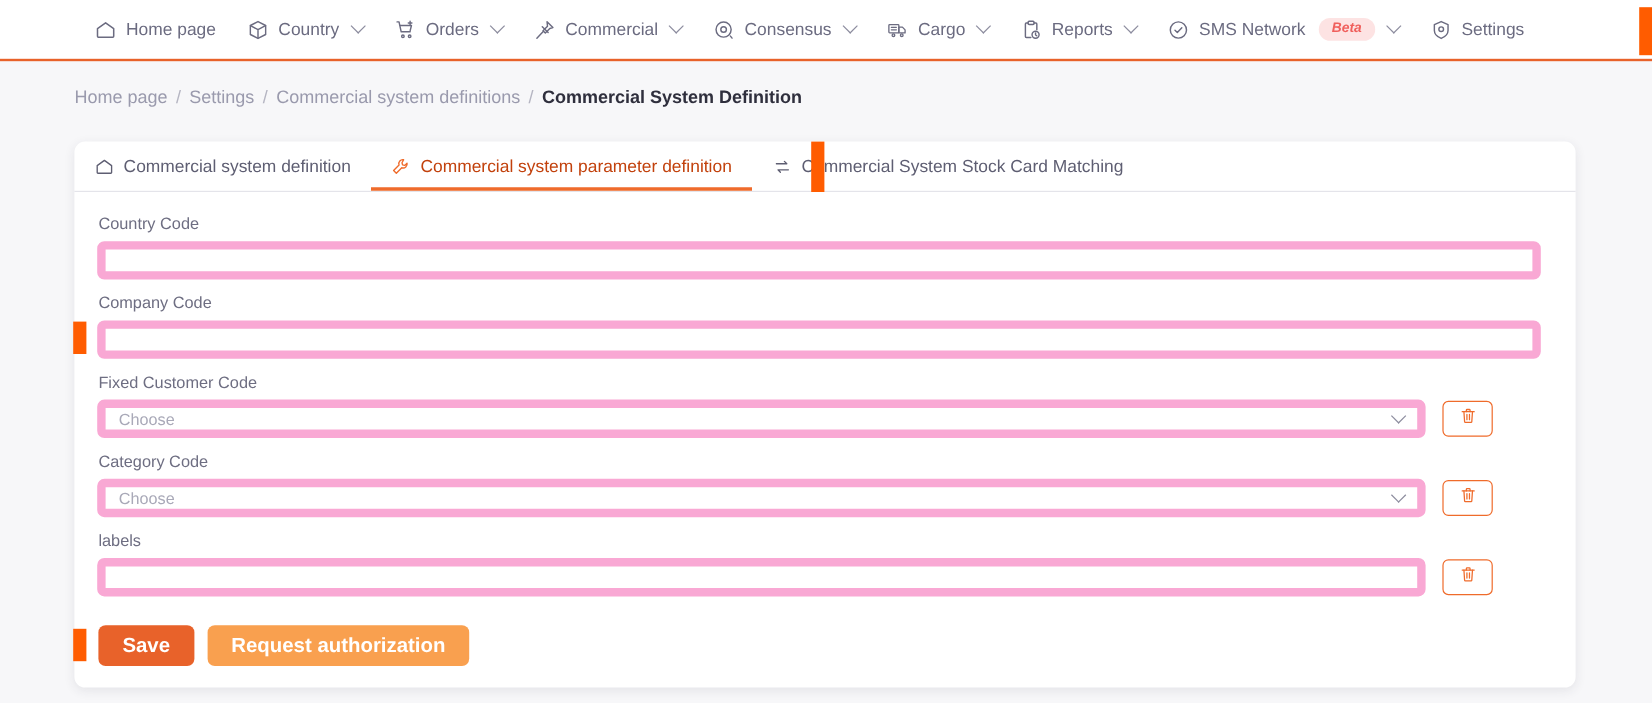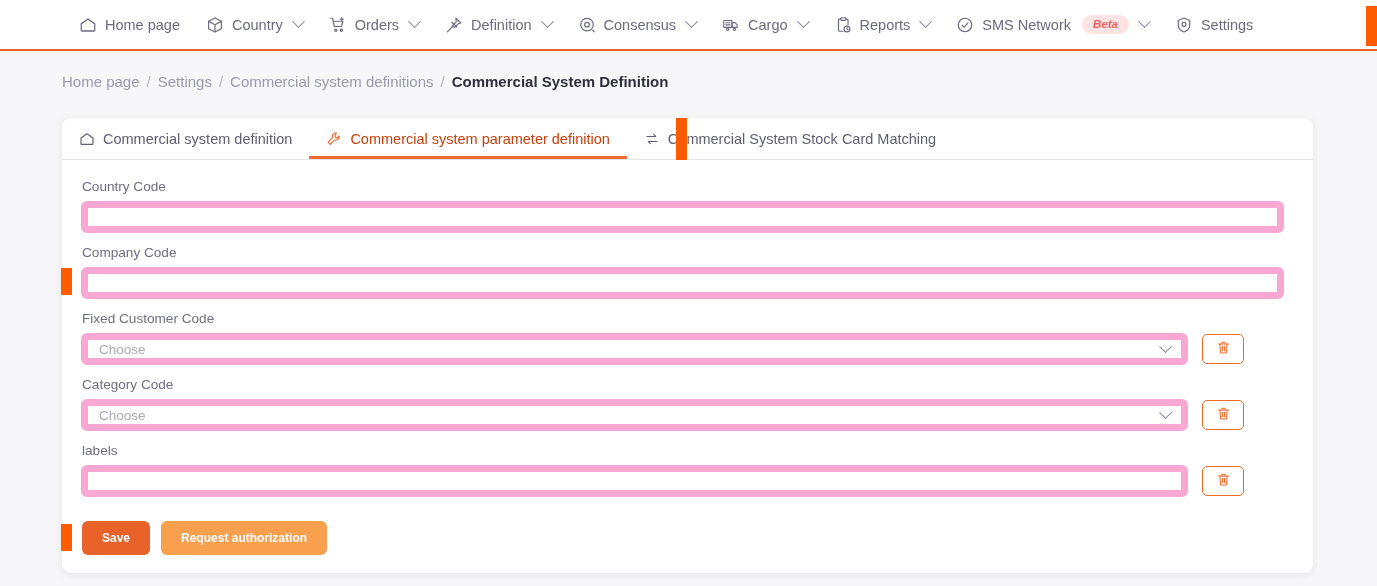--- a/index.html
+++ b/index.html
@@ -187,21 +187,21 @@
   .actions {
     display: flex;
     gap: 11px;
     padding: 12px 0 0 1px;
     position: relative;
   }
   .btn {
     border: none;
     border-radius: 6px;
     color: #fff;
-    font-size: 12px;
+    font-size: 17px;
     font-weight: bold;
     font-family: "Liberation Sans", sans-serif;
     height: 34px;
     padding: 0 20px;
     cursor: pointer;
   }
   .btn.save { background: #e8622a; }
   .btn.request { background: #f9a04f; }
 
   .side-marker {
@@ -252,21 +252,21 @@
   </div>
 
   <div class="nav-item">
     <span class="nav-ico">
       <svg width="18" height="18" viewBox="0 0 24 24" fill="none" stroke="currentColor" stroke-width="1.6" stroke-linecap="round" stroke-linejoin="round">
           <path d="M14.5 2.8 21 9.3l-3.4 1.1-5 5-2.6-2.6 5-5z"></path>
           <path d="m10 14-6.8 7.2"></path>
           <path d="m9.2 8.3 6.5 6.5"></path>
         </svg>
     </span>
-    <span>Definition</span>
+    <span>Commercial</span>
     <span class="chev"></span>
   </div>
 
   <div class="nav-item">
     <span class="nav-ico">
       <svg width="18" height="18" viewBox="0 0 24 24" fill="none" stroke="currentColor" stroke-width="1.6" stroke-linecap="round" stroke-linejoin="round">
           <circle cx="12" cy="11.5" r="8.4"></circle>
           <circle cx="12" cy="11.5" r="3.1"></circle>
           <path d="M19.6 18.8 21.4 21"></path>
         </svg>

